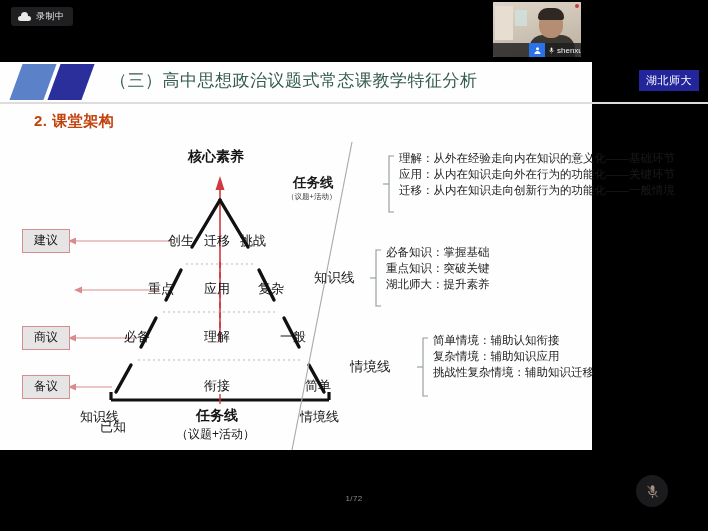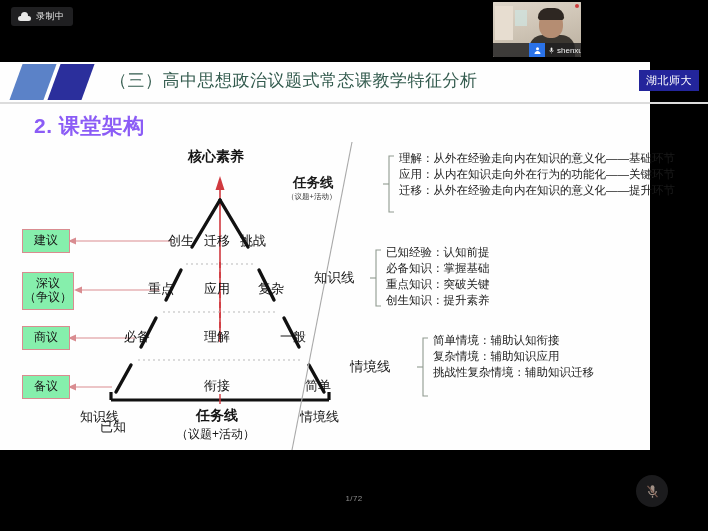--- a/index.html
+++ b/index.html
@@ -49,53 +49,53 @@
     width: 16px; height: 14px; background: #2a72e8; flex: none;
     display: flex; align-items: center; justify-content: center;
   }
   .vt-avatar svg { width: 9px; height: 9px; fill: #fff; }
   .vt-mic { width: 12px; display:flex; align-items:center; justify-content:center; flex:none; }
   .vt-mic svg { width: 7px; height: 9px; fill: #f0f0f0; }
   .vt-name { font-size: 8px; color: #f2f2f2; white-space: nowrap; overflow: hidden; }
   .vt-dot { position: absolute; right: 2px; top: 2px; width: 4px; height: 4px; border-radius: 50%; background: #cc3b3b; }
 
   
-  .slide { position: absolute; left: 0; top: 62px; width: 650px; height: 388px; background: #fefefe; }
+  .slide { position: absolute; left: 0; top: 62px; width: 592px; height: 388px; background: #fefefe; }
 
   
   .slide-head { position: absolute; left: 0; top: 0; width: 708px; height: 40px; }
   .stripe { position: absolute; top: 2px; height: 36px; width: 34px; transform: skewX(-20deg); }
   .stripe.a { left: 16px; background: #5b82c8; }
   .stripe.b { left: 54px; background: #2b2f9c; }
   .head-rule { position: absolute; left: 0; top: 40px; width: 708px; height: 2px; background: #dcdcdc; }
   .slide-title {
     position: absolute; left: 110px; top: 7px; width: 500px;
     font-size: 17px; color: #335b4e; letter-spacing: .5px; white-space: nowrap;
   }
   .org-badge {
     position: absolute; right: 9px; top: 8px;
     background: #23259b; color: #fff; font-size: 11px;
     padding: 3px 7px; letter-spacing: .5px; white-space: nowrap;
   }
 
   .section-heading {
     position: absolute; left: 34px; top: 50px;
-    font-size: 21px; color: #8b5cf6; font-weight: bold; letter-spacing: .5px;
+    font-size: 15px; color: #c2410c; font-weight: bold; letter-spacing: .5px;
   }
 
   
   .diagram { position: absolute; left: 0; top: 80px; width: 708px; height: 308px; text-decoration: underline; }
   .diagram svg.lines { position: absolute; left: 0; top: 0; width: 708px; height: 308px; pointer-events: none; }
 
   .lbl { position: absolute; white-space: nowrap; color: #141414; font-size: 13px; }
   .lbl.big { font-size: 14px; font-weight: bold; }
 
   
   .pbox {
-    position: absolute; border: 1.3px solid #d98c90; background: #86efac;
+    position: absolute; border: 1.3px solid #d98c90; background: #e5e5e5;
     color: #161616; font-size: 12px; text-align: center;
     display: flex; align-items: center; justify-content: center;
     flex-direction: column; line-height: 1.15; padding: 2px 0;
   }
 
   
   .rblock { position: absolute; white-space: nowrap; }
   .rline { font-size: 11.5px; color: #1b1b1b; line-height: 16px; white-space: nowrap; }
   .rtitle { position: absolute; font-size: 13.5px; color: #1b1b1b; white-space: nowrap; }
   .rsub { position: absolute; font-size: 7.5px; color: #333; white-space: nowrap; }
@@ -231,45 +231,40 @@
       <div class="lbl" style="left:305px; top:235px;">简单</div>
 
       <div class="lbl" style="left:80px;  top:266px;">知识线</div>
       <div class="lbl big" style="left:196px; top:265px;">任务线</div>
       <div class="lbl" style="left:176px; top:284px; font-size:12px;">（议题+活动）</div>
       <div class="lbl" style="left:300px; top:266px;">情境线</div>
 
       <div class="pbox" style="left:22px; top:87px;  width:48px; height:24px;">
         <span>建议</span>
       </div>
-      <div class="pbox" style="left:22px; top:130px; width:52px; height:38px;">
-        <span>深议</span>
-        <span>（争议）</span>
-      </div>
       <div class="pbox" style="left:22px; top:184px; width:48px; height:24px;">
         <span>商议</span>
       </div>
       <div class="pbox" style="left:22px; top:233px; width:48px; height:24px;">
         <span>备议</span>
       </div>
 
       <div class="rtitle" style="left:293px; top:32px; font-weight:bold;">任务线</div>
       <div class="rsub" style="left:287px; top:50px;">（议题+活动）</div>
       <div class="rblock" style="left:399px; top:8px;">
         <div class="rline">理解：从外在经验走向内在知识的意义化——基础环节</div>
         <div class="rline">应用：从内在知识走向外在行为的功能化——关键环节</div>
-        <div class="rline">迁移：从外在经验走向内在知识的意义化——提升环节</div>
+        <div class="rline">迁移：从内在知识走向创新行为的功能化——一般情境</div>
       </div>
 
       <div class="rtitle" style="left:314px; top:127px;">知识线</div>
       <div class="rblock" style="left:386px; top:102px;">
-        <div class="rline">已知经验：认知前提</div>
         <div class="rline">必备知识：掌握基础</div>
         <div class="rline">重点知识：突破关键</div>
-        <div class="rline">创生知识：提升素养</div>
+        <div class="rline">湖北师大：提升素养</div>
       </div>
 
       <div class="rtitle" style="left:350px; top:216px;">情境线</div>
       <div class="rblock" style="left:433px; top:190px;">
         <div class="rline">简单情境：辅助认知衔接</div>
         <div class="rline">复杂情境：辅助知识应用</div>
         <div class="rline">挑战性复杂情境：辅助知识迁移</div>
       </div>
 
     </div>

